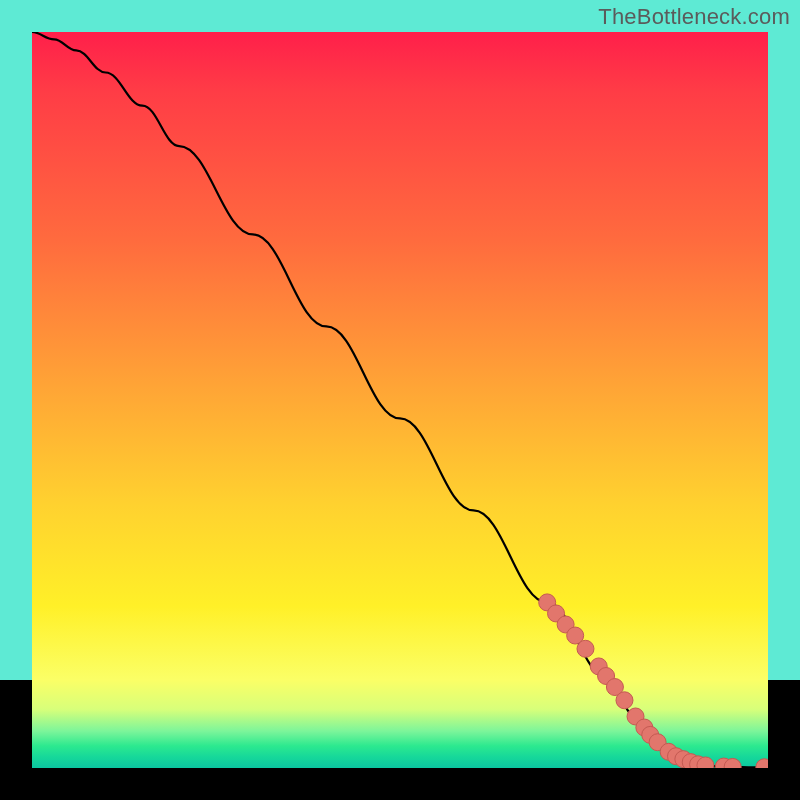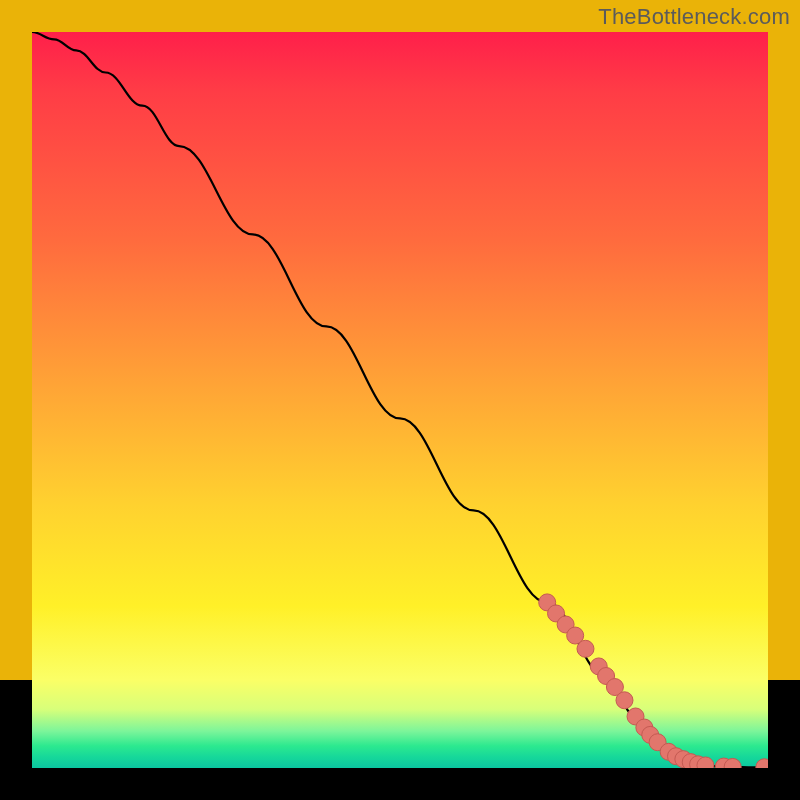--- a/index.html
+++ b/index.html
@@ -1,21 +1,21 @@
 <!DOCTYPE html>
 <html><head>
 <meta charset="utf-8">
 <style>
   * { margin: 0; padding: 0; box-sizing: border-box; }
   html, body { width: 800px; height: 800px; overflow: hidden; background: #000; }
   .stage {
     position: relative;
     width: 800px;
     height: 680px;
-    background: #eab308;
+    background: #5eead4;
   }
   .attribution {
     position: absolute;
     top: 4px;
     right: 10px;
     font-family: Arial, Helvetica, sans-serif;
     font-size: 22px;
     color: #5b5b5b;
     letter-spacing: 0.2px;
   }

